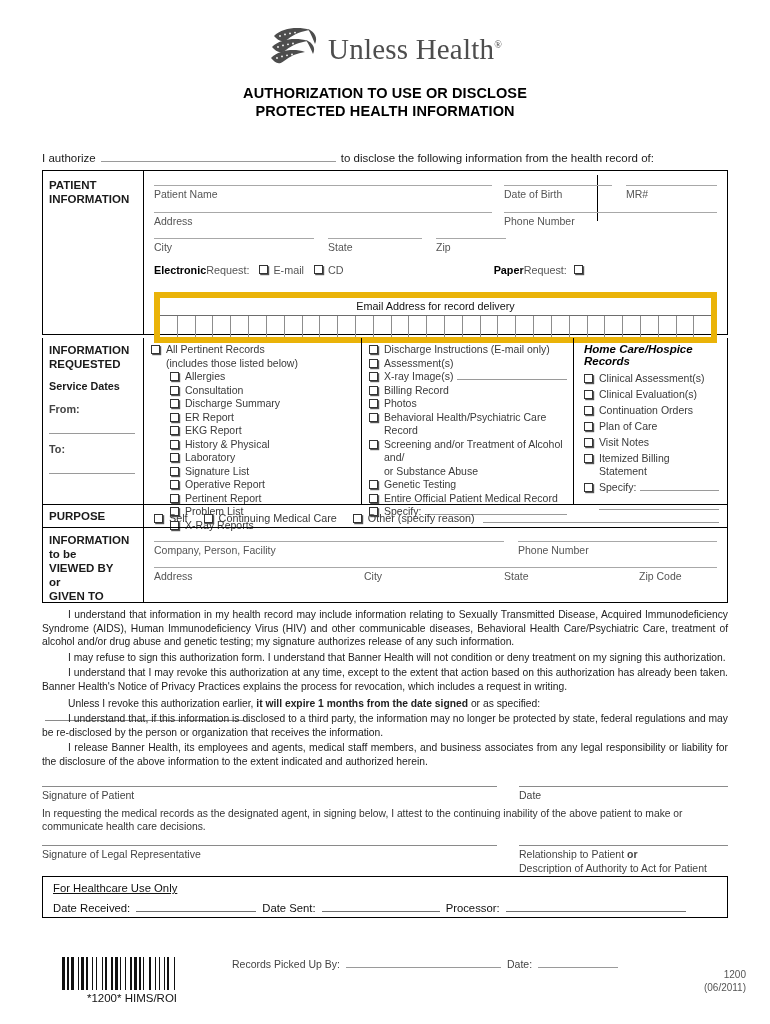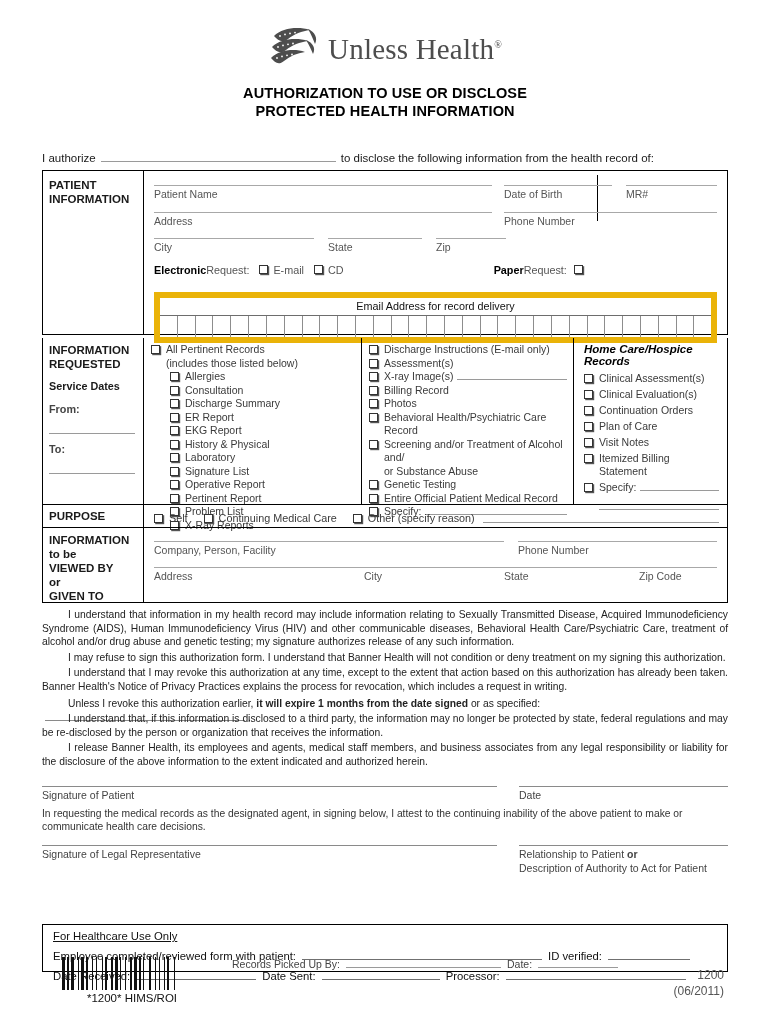--- a/index.html
+++ b/index.html
@@ -109,34 +109,34 @@
   
   .sig{position:absolute;left:42px;width:686px;}
   .sig-row{display:flex;gap:4px;}
   .sig-l{flex:0 0 455px;}
   .sig-r{flex:1 1 auto;}
   .sig-line{border-bottom:1px solid #8a8a8a;height:0;}
   .sig-cap{font-size:10.5px;color:#444;padding-top:2px;line-height:1.3;}
   .attest{font-size:10.3px;color:#333;line-height:1.32;margin-top:4px;}
 
   
-  #hc-frame{top:924px;height:48px;border:1.6px solid #000;}
+  #hc-frame{top:876px;height:42px;border:1.6px solid #000;}
   .hc-in{padding:5px 10px 0 10px;font-size:11.3px;color:#111;}
   .hc-t{font-weight:normal;text-decoration:underline;}
   .hc-r{display:flex;align-items:baseline;margin-top:6px;white-space:nowrap;}
   .hc-b{border-bottom:1px solid #707070;height:11px;margin:0 6px;}
 
   
   .barcode{position:absolute;left:62px;top:957px;width:126px;height:33px;}
   .barcode i{position:absolute;top:0;height:33px;background:#111;}
   .bar-cap{position:absolute;left:62px;top:992px;width:140px;text-align:center;font-size:11.5px;color:#111;}
   .pickup{position:absolute;left:232px;top:957px;font-size:10.5px;color:#444;display:flex;align-items:baseline;white-space:nowrap;}
   .pickup .b1{width:155px;border-bottom:1px solid #9a9a9a;height:10px;margin:0 6px;}
   .pickup .b2{width:80px;border-bottom:1px solid #9a9a9a;height:10px;margin:0 6px;}
-  .formno{position:absolute;right:46px;top:968px;text-align:right;font-size:12px;color:#555;line-height:1.3;}
+  .formno{position:absolute;right:24px;top:968px;text-align:right;font-size:10px;color:#555;line-height:1.3;}
 </style>
 </head>
 <body>
 
 <div class="page">
 
   <div class="header">
     <div class="logo-row">
       <svg class="logo-mark" viewBox="0 0 52 46">
         <g fill="#4d4d4d">
@@ -559,26 +559,20 @@
           <div>Description of Authority to Act for Patient</div>
         </div>
       </div>
     </div>
   </div>
 
   <div class="frame" id="hc-frame">
     <div class="hc-in">
       <span class="hc-t">For Healthcare Use Only</span>
       <div class="hc-r">
-        <span>Employee completed/reviewed form with patient:</span>
-        <span class="hc-b" style="width:240px;"></span>
-        <span>ID verified:</span>
-        <span class="hc-b" style="width:82px;"></span>
-      </div>
-      <div class="hc-r">
         <span>Date Received:</span>
         <span class="hc-b" style="width:120px;"></span>
         <span>Date Sent:</span>
         <span class="hc-b" style="width:118px;"></span>
         <span>Processor:</span>
         <span class="hc-b" style="width:180px;"></span>
       </div>
     </div>
   </div>
 

